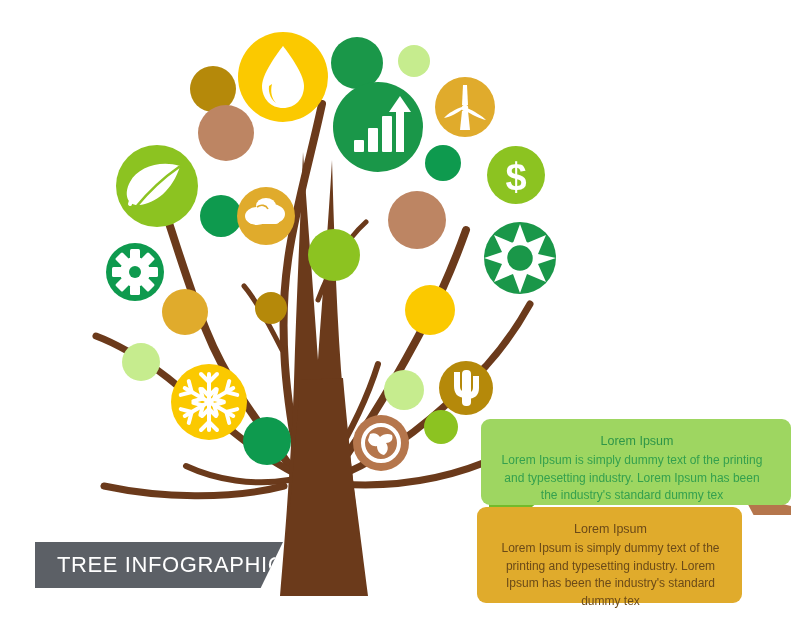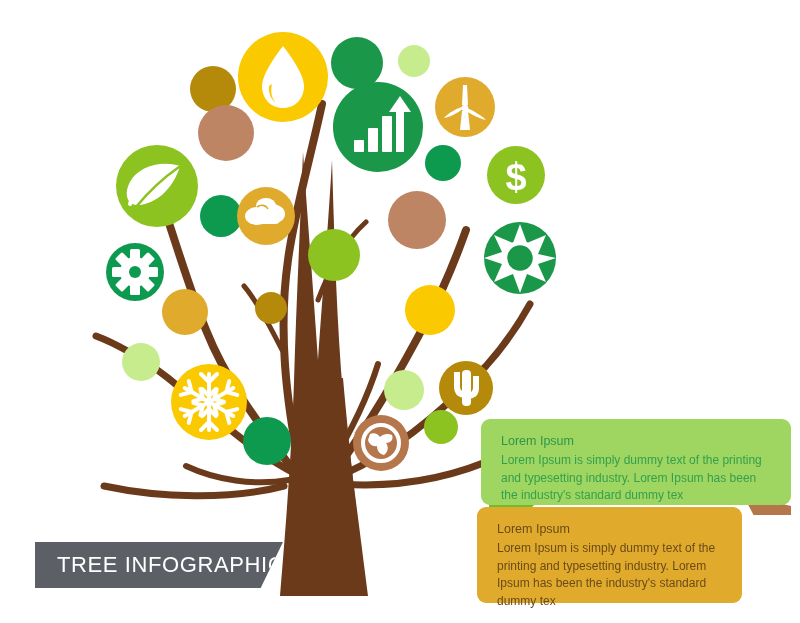--- a/index.html
+++ b/index.html
@@ -44,20 +44,21 @@
     letter-spacing: 0.6px;
     padding-left: 22px;
     white-space: nowrap;
   }
   
   .callout {
     position: absolute;
     border-radius: 9px;
     box-sizing: border-box;
     padding: 14px 18px 14px 20px;
+    text-align: center;
   }
   .callout .c-title {
     font-size: 12.5px;
     font-weight: 400;
     margin: 0 0 2px 0;
     line-height: 1.35;
   }
   .callout .c-body {
     font-size: 12px;
     line-height: 1.48;

